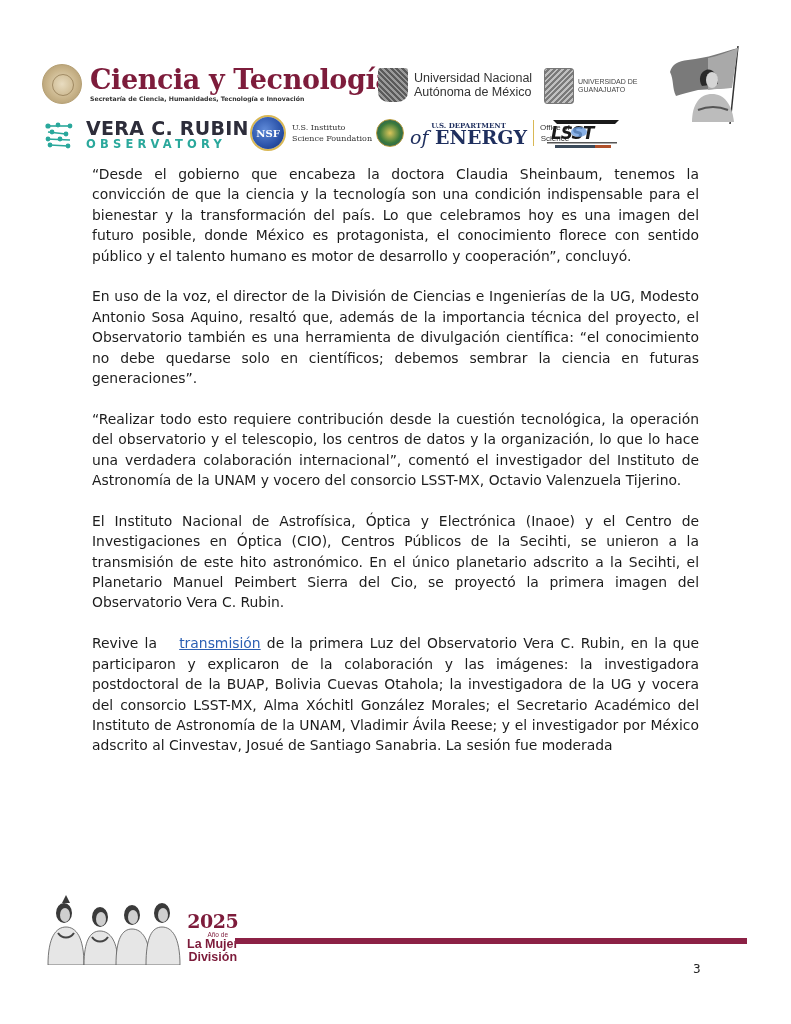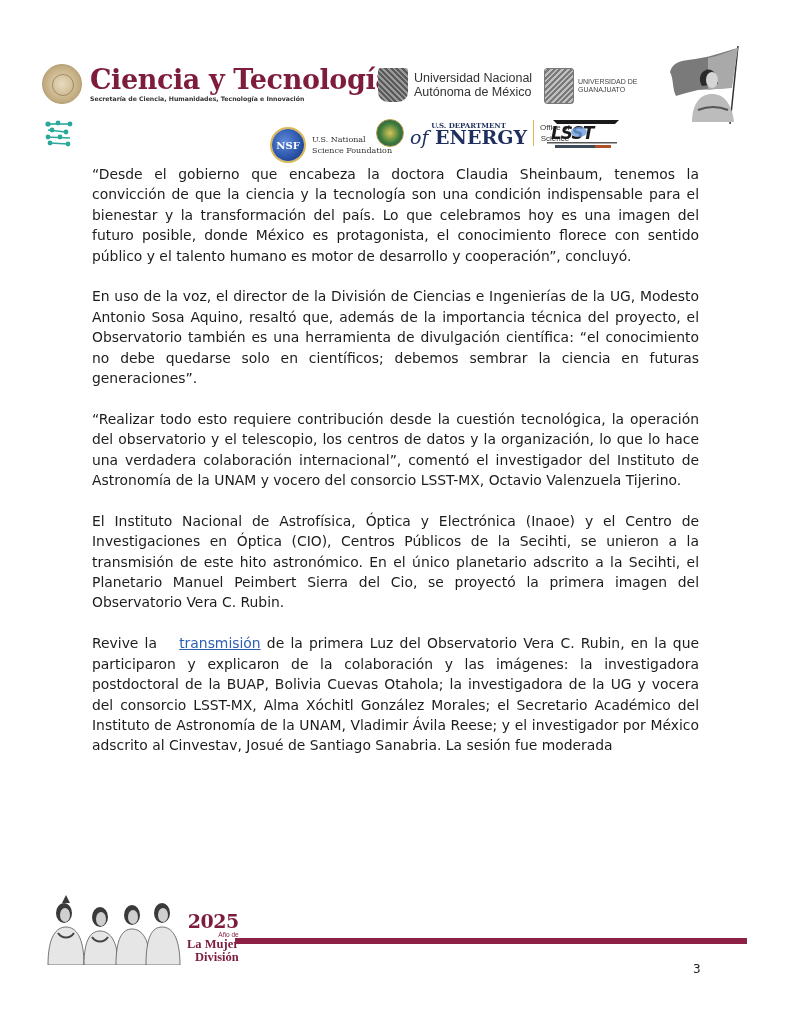--- a/index.html
+++ b/index.html
@@ -26,21 +26,21 @@
 
   .flag-woman { left: 668px; top: 44px; width: 80px; height: 84px; }
   .flag-woman svg { width: 100%; height: 100%; }
 
   .rubin { left: 44px; top: 119px; }
   .rubin-icon { width: 30px; height: 28px; }
   .rubin-text { margin-left: 12px; display: flex; flex-direction: column; }
   .rubin-title { font-family: "DejaVu Sans", sans-serif; font-weight: bold; font-size: 19px; line-height: 19px; color: #2d2d3a; letter-spacing: 0.3px; }
   .rubin-sub { font-family: "DejaVu Sans", sans-serif; font-weight: bold; font-size: 11.5px; line-height: 13px; color: #2aa89c; letter-spacing: 4.2px; }
 
-  .nsf { left: 252px; top: 129px; margin-left: 20px; }
+  .nsf { left: 252px; top: 117px; }
   .nsf-globe { width: 32px; height: 32px; border-radius: 50%; background: radial-gradient(circle at 40% 40%, #5f8ad8 0%, #2a52a8 60%, #17306d 100%); box-shadow: 0 0 0 2px #d9b855; display: flex; align-items: center; justify-content: center; color: #fff; font-family: "DejaVu Serif", serif; font-weight: bold; font-size: 10px; }
   .nsf-text { margin-left: 8px; font-family: "DejaVu Serif", serif; font-size: 8px; line-height: 11px; color: #333; }
 
   .doe { left: 376px; top: 119px; text-align: center; }
   .doe-seal { width: 26px; height: 26px; border-radius: 50%; background: radial-gradient(circle, #d9c55a 0%, #3b7a3a 55%, #1f4d7a 100%); border: 1px solid #b59a3a; }
   .doe-text { margin-left: 6px; font-family: "DejaVu Serif", serif; color: #1f2f5e; }
   .doe-l1 { font-size: 7px; font-weight: bold; line-height: 9px; }
   .doe-l2 { font-size: 19px; font-weight: bold; line-height: 15px; }
   .doe-l2 i { font-weight: normal; }
   .doe-sep { width: 1px; height: 26px; background: #d9b855; margin: 0 6px; }
@@ -50,24 +50,24 @@
   .lsst svg { width: 100%; height: 100%; }
 
   
   .content { position: absolute; left: 92px; top: 164px; width: 607px; font-family: "DejaVu Sans", sans-serif; font-size: 13.9px; line-height: 20.4px; color: #1c1c1c; text-align: justify; }
   .content p { margin: 0 0 20.4px 0; }
   .content a { color: #2b5fb3; text-decoration: underline; padding-left: 16px; }
 
   
   .footer-img { position: absolute; left: 44px; top: 893px; width: 140px; height: 72px; }
   .footer-img svg { width: 100%; height: 100%; }
-  .year-badge { position: absolute; left: 187px; top: 911px; display: flex; flex-direction: column; align-items: flex-end; color: #7d1c3b; font-family: "DejaVu Serif", serif; }
+  .year-badge { position: absolute; left: 187px; top: 911px; display: flex; flex-direction: column; align-items: center; color: #7d1c3b; font-family: "DejaVu Serif", serif; }
   .yb-year { font-size: 19px; font-weight: bold; line-height: 20px; letter-spacing: -0.5px; }
   .yb-small { font-family: "Liberation Sans", sans-serif; font-size: 6.5px; line-height: 7px; margin-left: 10px; }
-  .yb-l3 { font-family: Liberation Serif, serif; font-size: 12.5px; font-weight: bold; line-height: 13px; }
+  .yb-l3 { font-family: Liberation Sans, sans-serif; font-size: 12.5px; font-weight: bold; line-height: 13px; }
   .footer-rule { position: absolute; left: 235px; top: 938px; width: 512px; height: 6px; background: #8c2145; }
   .page-number { position: absolute; left: 693px; top: 962px; font-family: "DejaVu Sans", sans-serif; font-size: 12px; color: #222; }
 </style>
 </head>
 <body>
 
 <div class="logo cyt">
   <div class="seal"></div>
   <div class="cyt-text">
     <span class="cyt-title">Ciencia y Tecnología</span>
@@ -114,28 +114,32 @@
         <circle cx="8" cy="11" r="1.6"></circle>
         <circle cx="22" cy="13" r="1.6"></circle>
       <line x1="2" y1="18" x2="26" y2="19"></line>
         <circle cx="4" cy="18" r="1.6"></circle>
         <circle cx="16" cy="18" r="1.6"></circle>
       <line x1="6" y1="24" x2="24" y2="25"></line>
         <circle cx="6" cy="24" r="1.6"></circle>
         <circle cx="24" cy="25" r="1.6"></circle>
     </g>
   </svg>
+  <div class="rubin-text">
+    <span class="rubin-title">VERA C. RUBIN</span>
+    <span class="rubin-sub">OBSERVATORY</span>
+  </div>
 </div>
 
 <div class="logo nsf">
   <div class="nsf-globe">
       <span>NSF</span>
     </div>
   <div class="nsf-text">
-    <div>U.S. National</div>
+    <div>U.S. Instituto</div>
     <div>Science Foundation</div>
   </div>
 </div>
 
 <div class="logo doe">
   <div class="doe-seal"></div>
   <div class="doe-text">
     <div class="doe-l1">U.S. DEPARTMENT</div>
     <div class="doe-l2"><i>of</i> <span>ENERGY</span></div>
   </div>

